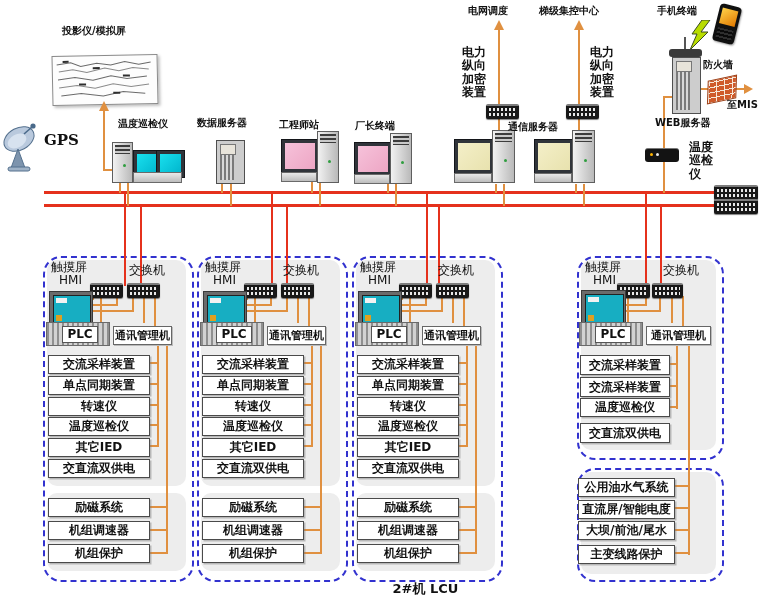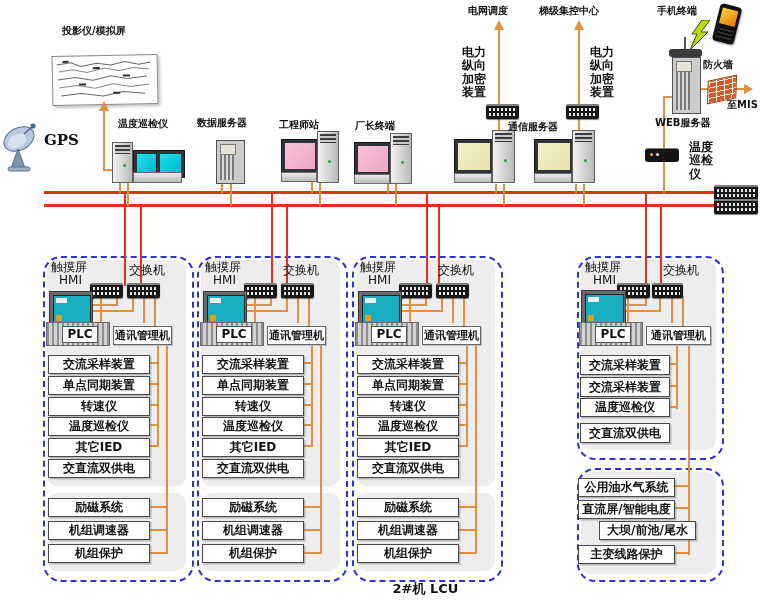--- a/index.html
+++ b/index.html
@@ -291,21 +291,21 @@
   <div class="plc" style="left:579px;top:322px;width:62px;height:22px">
     <div class="plctag">PLC</div>
   </div>
   <div class="mgr" style="left:646px;top:326px;width:63px;height:17px">通讯管理机</div>
   <div class="dev" style="left:580px;top:355px;width:88px;height:18px">交流采样装置</div>
   <div class="dev" style="left:580px;top:377px;width:88px;height:18px">交流采样装置</div>
   <div class="dev" style="left:580px;top:398px;width:88px">温度巡检仪</div>
   <div class="dev" style="left:580px;top:423px;width:88px;height:18px">交直流双供电</div>
   <div class="dev" style="left:578px;top:478px;width:95px">公用油水气系统</div>
   <div class="dev" style="left:578px;top:500px;width:95px">直流屏/智能电度</div>
-  <div class="dev" style="left:599px;top:521px;width:95px">大坝/前池/尾水</div>
+  <div class="dev" style="left:578px;top:521px;width:95px">大坝/前池/尾水</div>
   <div class="dev" style="left:578px;top:545px;width:95px">主变线路保护</div>
 
 <div class="wire or" style="left: 103px; top: 111px; width: 2px; height: 60px;"></div>
     <div class="wire or" style="left: 103px; top: 169px; width: 14px; height: 2px;"></div>
     <div class="wire or" style="left: 119px; top: 180px; width: 2px; height: 13px;"></div>
     <div class="wire or" style="left: 127px; top: 180px; width: 2px; height: 26px;"></div>
     <div class="wire or" style="left: 221px; top: 181px; width: 2px; height: 12px;"></div>
     <div class="wire or" style="left: 230px; top: 181px; width: 2px; height: 25px;"></div>
     <div class="wire or" style="left: 311px; top: 181px; width: 2px; height: 12px;"></div>
     <div class="wire or" style="left: 319px; top: 181px; width: 2px; height: 25px;"></div>

